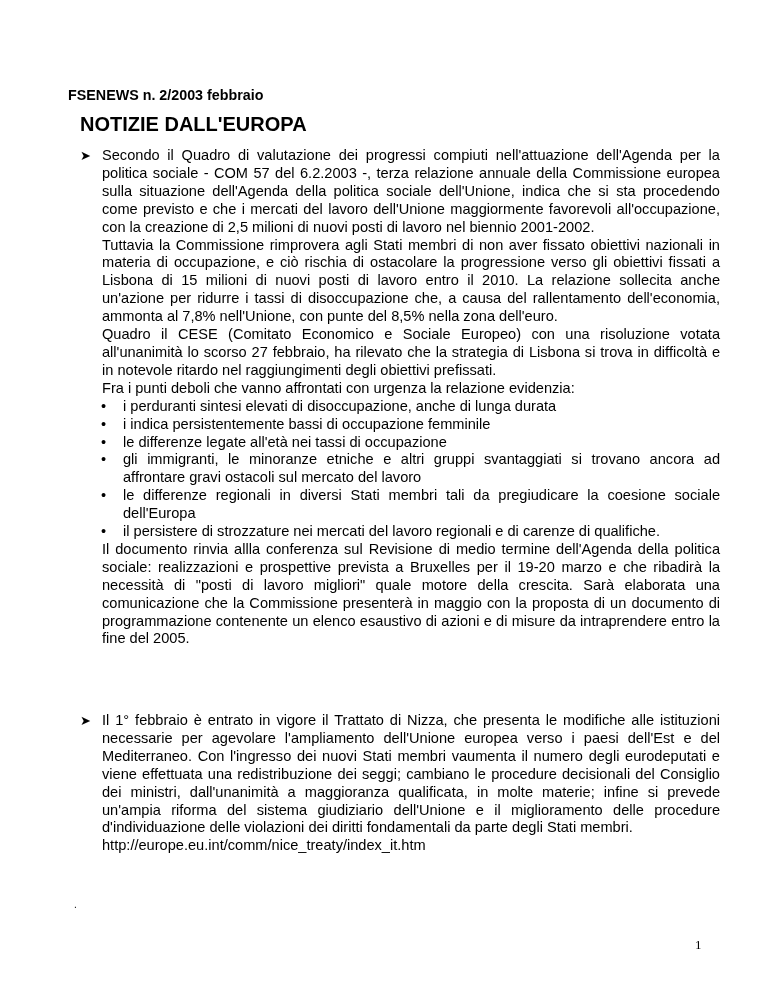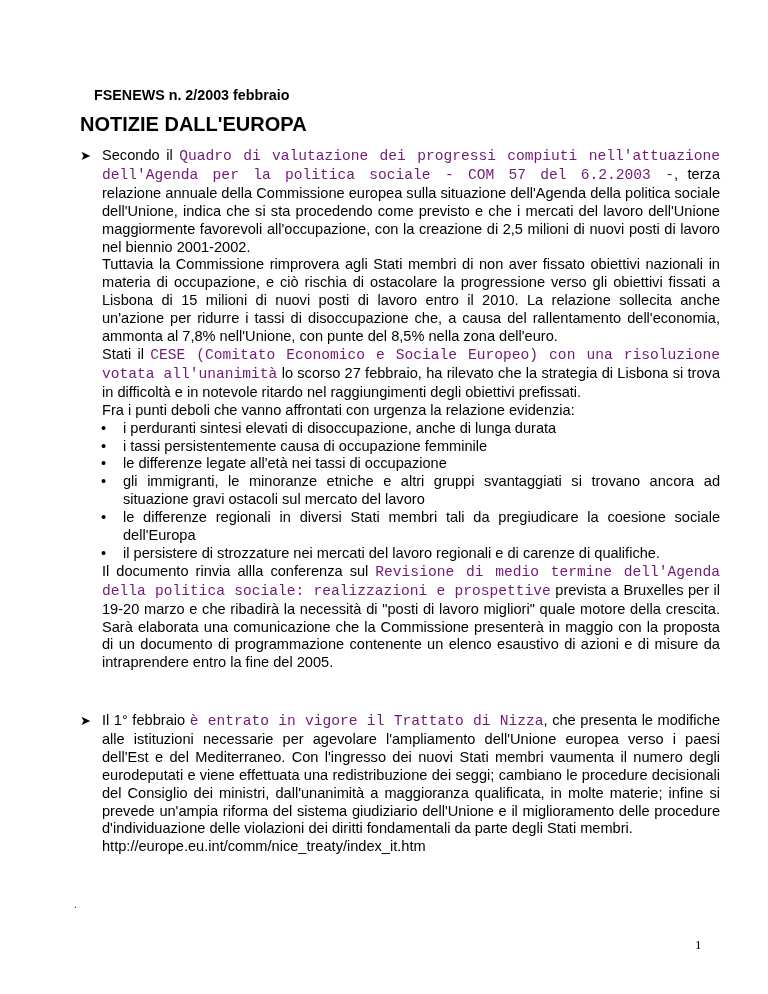--- a/index.html
+++ b/index.html
@@ -1,51 +1,51 @@
 <!DOCTYPE html>
 <html><head>
   <meta charset="utf-8">
   <style>
     html, body { margin: 0; padding: 0; background: #ffffff; }
     body { width: 768px; height: 994px; position: relative; overflow: hidden;
       font-family: "Liberation Sans", sans-serif; color: #000; font-size: 14.6px; line-height: 17.9px; }
     .page { position: absolute; left: 0; top: 0; width: 768px; height: 994px; }
-    .title { position: absolute; left: 94px; top: 87px; font-weight: bold; font-size: 14.3px; }
+    .title { position: absolute; left: 68px; top: 87px; font-weight: bold; font-size: 14.3px; }
     .section { position: absolute; left: 80px; top: 116px; font-weight: bold; font-size: 20px; }
     .item { position: absolute; left: 80px; width: 640px; }
     .item .arrow { position: absolute; left: 0; top: 0; font-size: 13px; width: 18px; }
     .item .body { margin-left: 22px; text-align: justify; }
-    .link { color: #701a75; font-family: Liberation Mono, monospace; }
+    .link { color: #000000; }
     ul.bullets { list-style: none; margin: 0; padding: 0 0 0 43px; }
     ul.bullets li { position: relative; text-align: justify; }
     ul.bullets li .dot { position: absolute; left: -22px; top: 0; }
     .para { text-align: justify; }
     .stray-dot { position: absolute; left: 74px; top: 896px; font-size: 10px; }
     .page-num { position: absolute; left: 695px; top: 936px; font-family: "Liberation Serif", serif; font-size: 13px; }
   </style>
 </head>
 <body>
 
 <div class="page">
   <div class="title">FSENEWS n. 2/2003 febbraio</div>
   <div class="section">NOTIZIE DALL'EUROPA</div>
 
   <div class="item" style="top:147px;">
     <span class="arrow">➤</span>
     <div class="body">
       <div class="para"><span>Secondo il </span><span class="link">Quadro di valutazione dei progressi compiuti nell'attuazione dell'Agenda per la politica sociale - COM 57 del 6.2.2003 -</span><span>, terza relazione annuale della Commissione europea sulla situazione dell'Agenda della politica sociale dell'Unione, indica che si sta procedendo come previsto e che i mercati del lavoro dell'Unione maggiormente favorevoli all'occupazione, con la creazione di 2,5 milioni di nuovi posti di lavoro nel biennio 2001-2002.</span></div>
       <div class="para">Tuttavia la Commissione rimprovera agli Stati membri di non aver fissato obiettivi nazionali in materia di occupazione, e ciò rischia di ostacolare la progressione verso gli obiettivi fissati a Lisbona di 15 milioni di nuovi posti di lavoro entro il 2010. La relazione sollecita anche un'azione per ridurre i tassi di disoccupazione che, a causa del rallentamento dell'economia, ammonta al 7,8% nell'Unione, con punte del 8,5% nella zona dell'euro.</div>
-      <div class="para"><span>Stati il </span><span class="link">CESE (Comitato Economico e Sociale Europeo) con una risoluzione votata all'unanimità</span><span> lo scorso 27 febbraio, ha rilevato che la strategia di Lisbona si trova in difficoltà e in notevole ritardo nel raggiungimenti degli obiettivi prefissati.</span></div>
+      <div class="para"><span>Quadro il </span><span class="link">CESE (Comitato Economico e Sociale Europeo) con una risoluzione votata all'unanimità</span><span> lo scorso 27 febbraio, ha rilevato che la strategia di Lisbona si trova in difficoltà e in notevole ritardo nel raggiungimenti degli obiettivi prefissati.</span></div>
       <div class="para">Fra i punti deboli che vanno affrontati con urgenza la relazione evidenzia:</div>
     </div>
     <ul class="bullets">
       <li><span class="dot">•</span><span>i perduranti sintesi elevati di disoccupazione, anche di lunga durata</span></li>
-      <li><span class="dot">•</span><span>i tassi persistentemente causa di occupazione femminile</span></li>
+      <li><span class="dot">•</span><span>i indica persistentemente bassi di occupazione femminile</span></li>
       <li><span class="dot">•</span><span>le differenze legate all'età nei tassi di occupazione</span></li>
-      <li><span class="dot">•</span><span>gli immigranti, le minoranze etniche e altri gruppi svantaggiati si trovano ancora ad situazione gravi ostacoli sul mercato del lavoro</span></li>
+      <li><span class="dot">•</span><span>gli immigranti, le minoranze etniche e altri gruppi svantaggiati si trovano ancora ad affrontare gravi ostacoli sul mercato del lavoro</span></li>
       <li><span class="dot">•</span><span>le differenze regionali in diversi Stati membri tali da pregiudicare la coesione sociale dell'Europa</span></li>
       <li><span class="dot">•</span><span>il persistere di strozzature nei mercati del lavoro regionali e di carenze di qualifiche.</span></li>
     </ul>
     <div class="body">
       <div class="para"><span>Il documento rinvia allla conferenza sul </span><span class="link">Revisione di medio termine dell'Agenda della politica sociale: realizzazioni e prospettive</span><span>  prevista a Bruxelles per il 19-20 marzo e che ribadirà la necessità di "posti di lavoro migliori" quale motore della crescita. Sarà elaborata una comunicazione che la Commissione presenterà in maggio con la proposta di un documento di programmazione contenente un elenco esaustivo  di azioni e di misure da intraprendere entro la fine del 2005.</span></div>
     </div>
   </div>
 
   <div class="item" style="top:712px;">
     <span class="arrow">➤</span>

